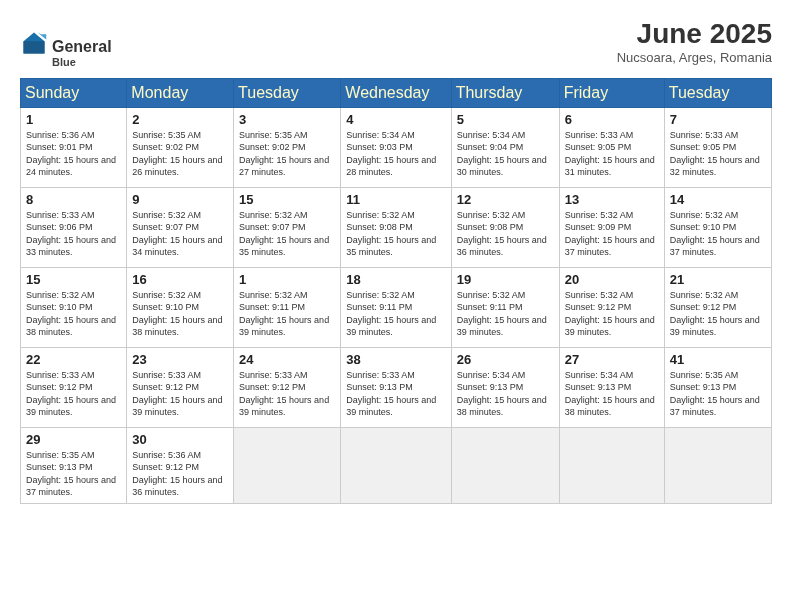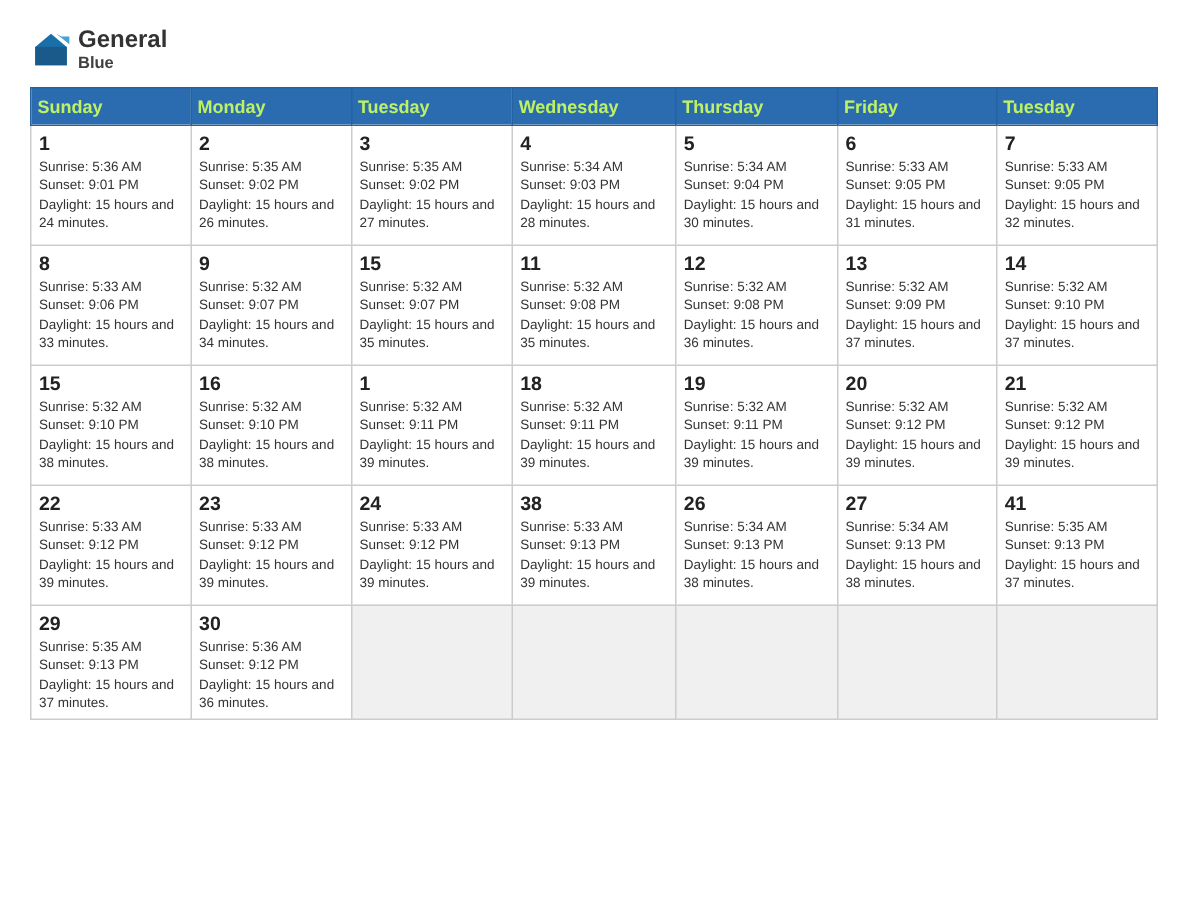--- a/index.html
+++ b/index.html
@@ -29,20 +29,21 @@
     }
     .logo-text {
       display: flex;
       flex-direction: column;
       line-height: 1.1;
     }
     .logo-general {
       font-size: 16px;
       font-weight: bold;
       color: #333;
+      margin-top: 20px;
     }
     .logo-blue {
       font-size: 11px;
       font-weight: bold;
       color: #404040;
     }
     .logo-icon {
       width: 28px;
       height: 28px;
     }
@@ -58,23 +59,23 @@
       font-size: 13px;
       color: #555;
     }
     .calendar {
       width: 100%;
       border-collapse: collapse;
       border: 1px solid #ccc;
     }
     .calendar th {
       background: #2b6cb0;
-      color: #bef264;
-      font-size: 12px;
-      font-weight: bold;
+      color: #fef9c3;
+      font-size: 16px;
+      font-weight: normal;
       padding: 5px 4px;
       text-align: left;
       border: 1px solid #2563a0;
     }
     .calendar td {
       vertical-align: top;
       border: 1px solid #ccc;
       padding: 4px 5px;
       font-size: 9.5px;
       color: #333;
@@ -111,20 +112,24 @@
       <svg class="logo-icon" viewBox="0 0 32 32">
         <polygon points="16,4 28,14 28,28 4,28 4,14" fill="#1a6fa8"></polygon>
         <polygon points="20,4 30,12 30,6 24,6" fill="#4a9fd4"></polygon>
         <rect x="4" y="14" width="24" height="14" fill="#1a5a8a"></rect>
       </svg>
       <div class="logo-text">
         <span class="logo-general">General</span>
         <span class="logo-blue">Blue</span>
       </div>
     </div>
+    <div class="title-block">
+      <div class="month-title">June 2025</div>
+      <div class="location">Nucsoara, Arges, Romania</div>
+    </div>
   </div>
 
   <table class="calendar">
     <thead>
       <tr>
       <th>Sunday</th>
           <th>Monday</th>
           <th>Tuesday</th>
           <th>Wednesday</th>
           <th>Thursday</th>

